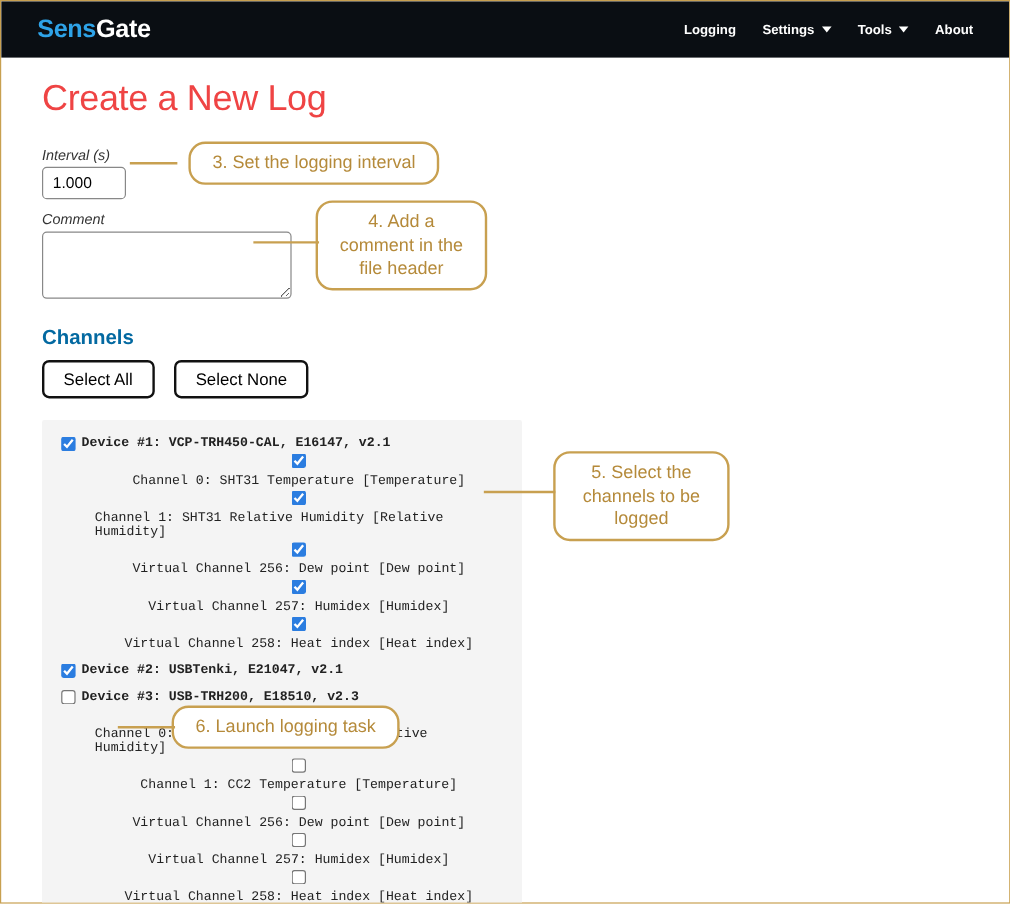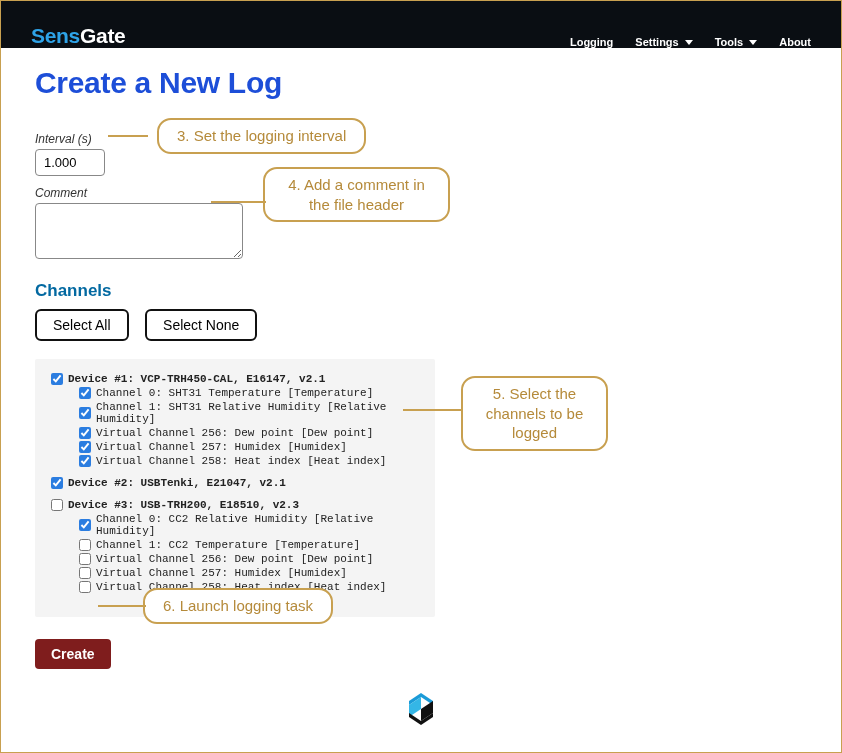--- a/index.html
+++ b/index.html
@@ -8,32 +8,32 @@
       background: #fff;
       width: 842px;
       height: 753px;
       position: relative;
       border: 1px solid #c8a050;
     }
     .topbar {
       background: #0a0e13;
       height: 47px;
       display: flex;
-      align-items: flex-end;
+      align-items: center;
       justify-content: space-between;
       padding: 0 30px 0 30px;
     }
     .logo { font-size: 21px; font-weight: 700; color: #fff; letter-spacing: -0.3px; }
     .logo-sens { color: #2ea3e8; }
     .nav { display: flex; gap: 22px; }
     .nav-item { color: #fff; font-size: 11px; font-weight: 700; display: flex; align-items: center; gap: 4px; cursor: pointer; }
     .chev-down { display: inline-block; width: 0; height: 0; border-left: 4px solid transparent; border-right: 4px solid transparent; border-top: 5px solid #fff; margin-left: 2px; }
     
     .content { padding: 18px 34px 0 34px; position: relative; }
-    h1 { font-size: 30px; font-weight: 700; color: #1d4ed8; margin-bottom: 32px; letter-spacing: -0.3px; }
+    h1 { font-size: 30px; font-weight: 400; color: #ef4444; margin-bottom: 22px; letter-spacing: -0.3px; }
     
     .field-label { font-size: 12px; color: #333; margin-bottom: 3px; font-style: italic; }
     .field-row { display: flex; align-items: flex-start; margin-bottom: 10px; }
     .text-input {
       border: 1px solid #888; border-radius: 4px; padding: 5px 8px; font-size: 13px;
       width: 70px;
     }
     .textarea {
       border: 1px solid #888; border-radius: 4px; padding: 5px 8px; font-size: 13px;
       width: 208px; height: 56px; resize: both;
@@ -44,21 +44,21 @@
       background: #fff; border: 2px solid #111; border-radius: 6px; padding: 6px 16px;
       font-size: 14px; font-weight: 500; cursor: pointer; margin-right: 12px;
     }
     
     .channel-box {
       background: #f4f4f4; border-radius: 2px; padding: 14px 16px 14px 16px; margin-top: 18px;
       width: 400px; font-family: "Courier New", monospace; font-size: 11px; color: #222;
     }
     .dev { margin-bottom: 10px; }
     .dev-line { display: flex; align-items: center; gap: 5px; font-weight: bold; margin-bottom: 2px; }
-    .ch-line { display: flex; align-items: center; gap: 5px; margin-left: 28px; margin-bottom: 2px; }
+    .ch-line { display: flex; align-items: center; gap: 5px; margin-left: 28px; margin-bottom: 2px; flex-direction: column; }
     input[type="checkbox"] { width: 12px; height: 12px; cursor: pointer; accent-color: #2b7de0; }
     
     .create-btn {
       background: #7f1d1d; color: #fff; border: none; border-radius: 4px;
       padding: 7px 16px; font-size: 14px; font-weight: 600; cursor: pointer;
       margin-top: 22px;
     }
     
     .footer { text-align: center; margin-top: 20px; }
     .footer-logo { display: inline-block; margin-bottom: 4px; }
@@ -192,21 +192,21 @@
     </div>
     
   </div>
 
   
   <div class="callout" style="top:70px; left:156px;">3. Set the logging interval</div>
   <svg class="connector" style="top:82px; left:107px; width:40px; height:12px;">
       <line x1="0" y1="6" x2="40" y2="6" stroke="#c8a050" stroke-width="2"></line>
     </svg>
 
-  <div class="callout" style="top:119px; left:262px; width:187px;">4. Add a comment in the file header</div>
+  <div class="callout" style="top:119px; left:262px; width:143px;">4. Add a comment in the file header</div>
   <svg class="connector" style="top:148px; left:210px; width:55px; height:12px;">
       <line x1="0" y1="6" x2="55" y2="6" stroke="#c8a050" stroke-width="2"></line>
     </svg>
 
   <div class="callout" style="top:328px; left:460px; width:147px;">5. Select the channels to be logged</div>
   <svg class="connector" style="top:356px; left:402px; width:60px; height:12px;">
       <line x1="0" y1="6" x2="60" y2="6" stroke="#c8a050" stroke-width="2"></line>
     </svg>
 
   <div class="callout" style="top:540px; left:142px;">6. Launch logging task</div>

